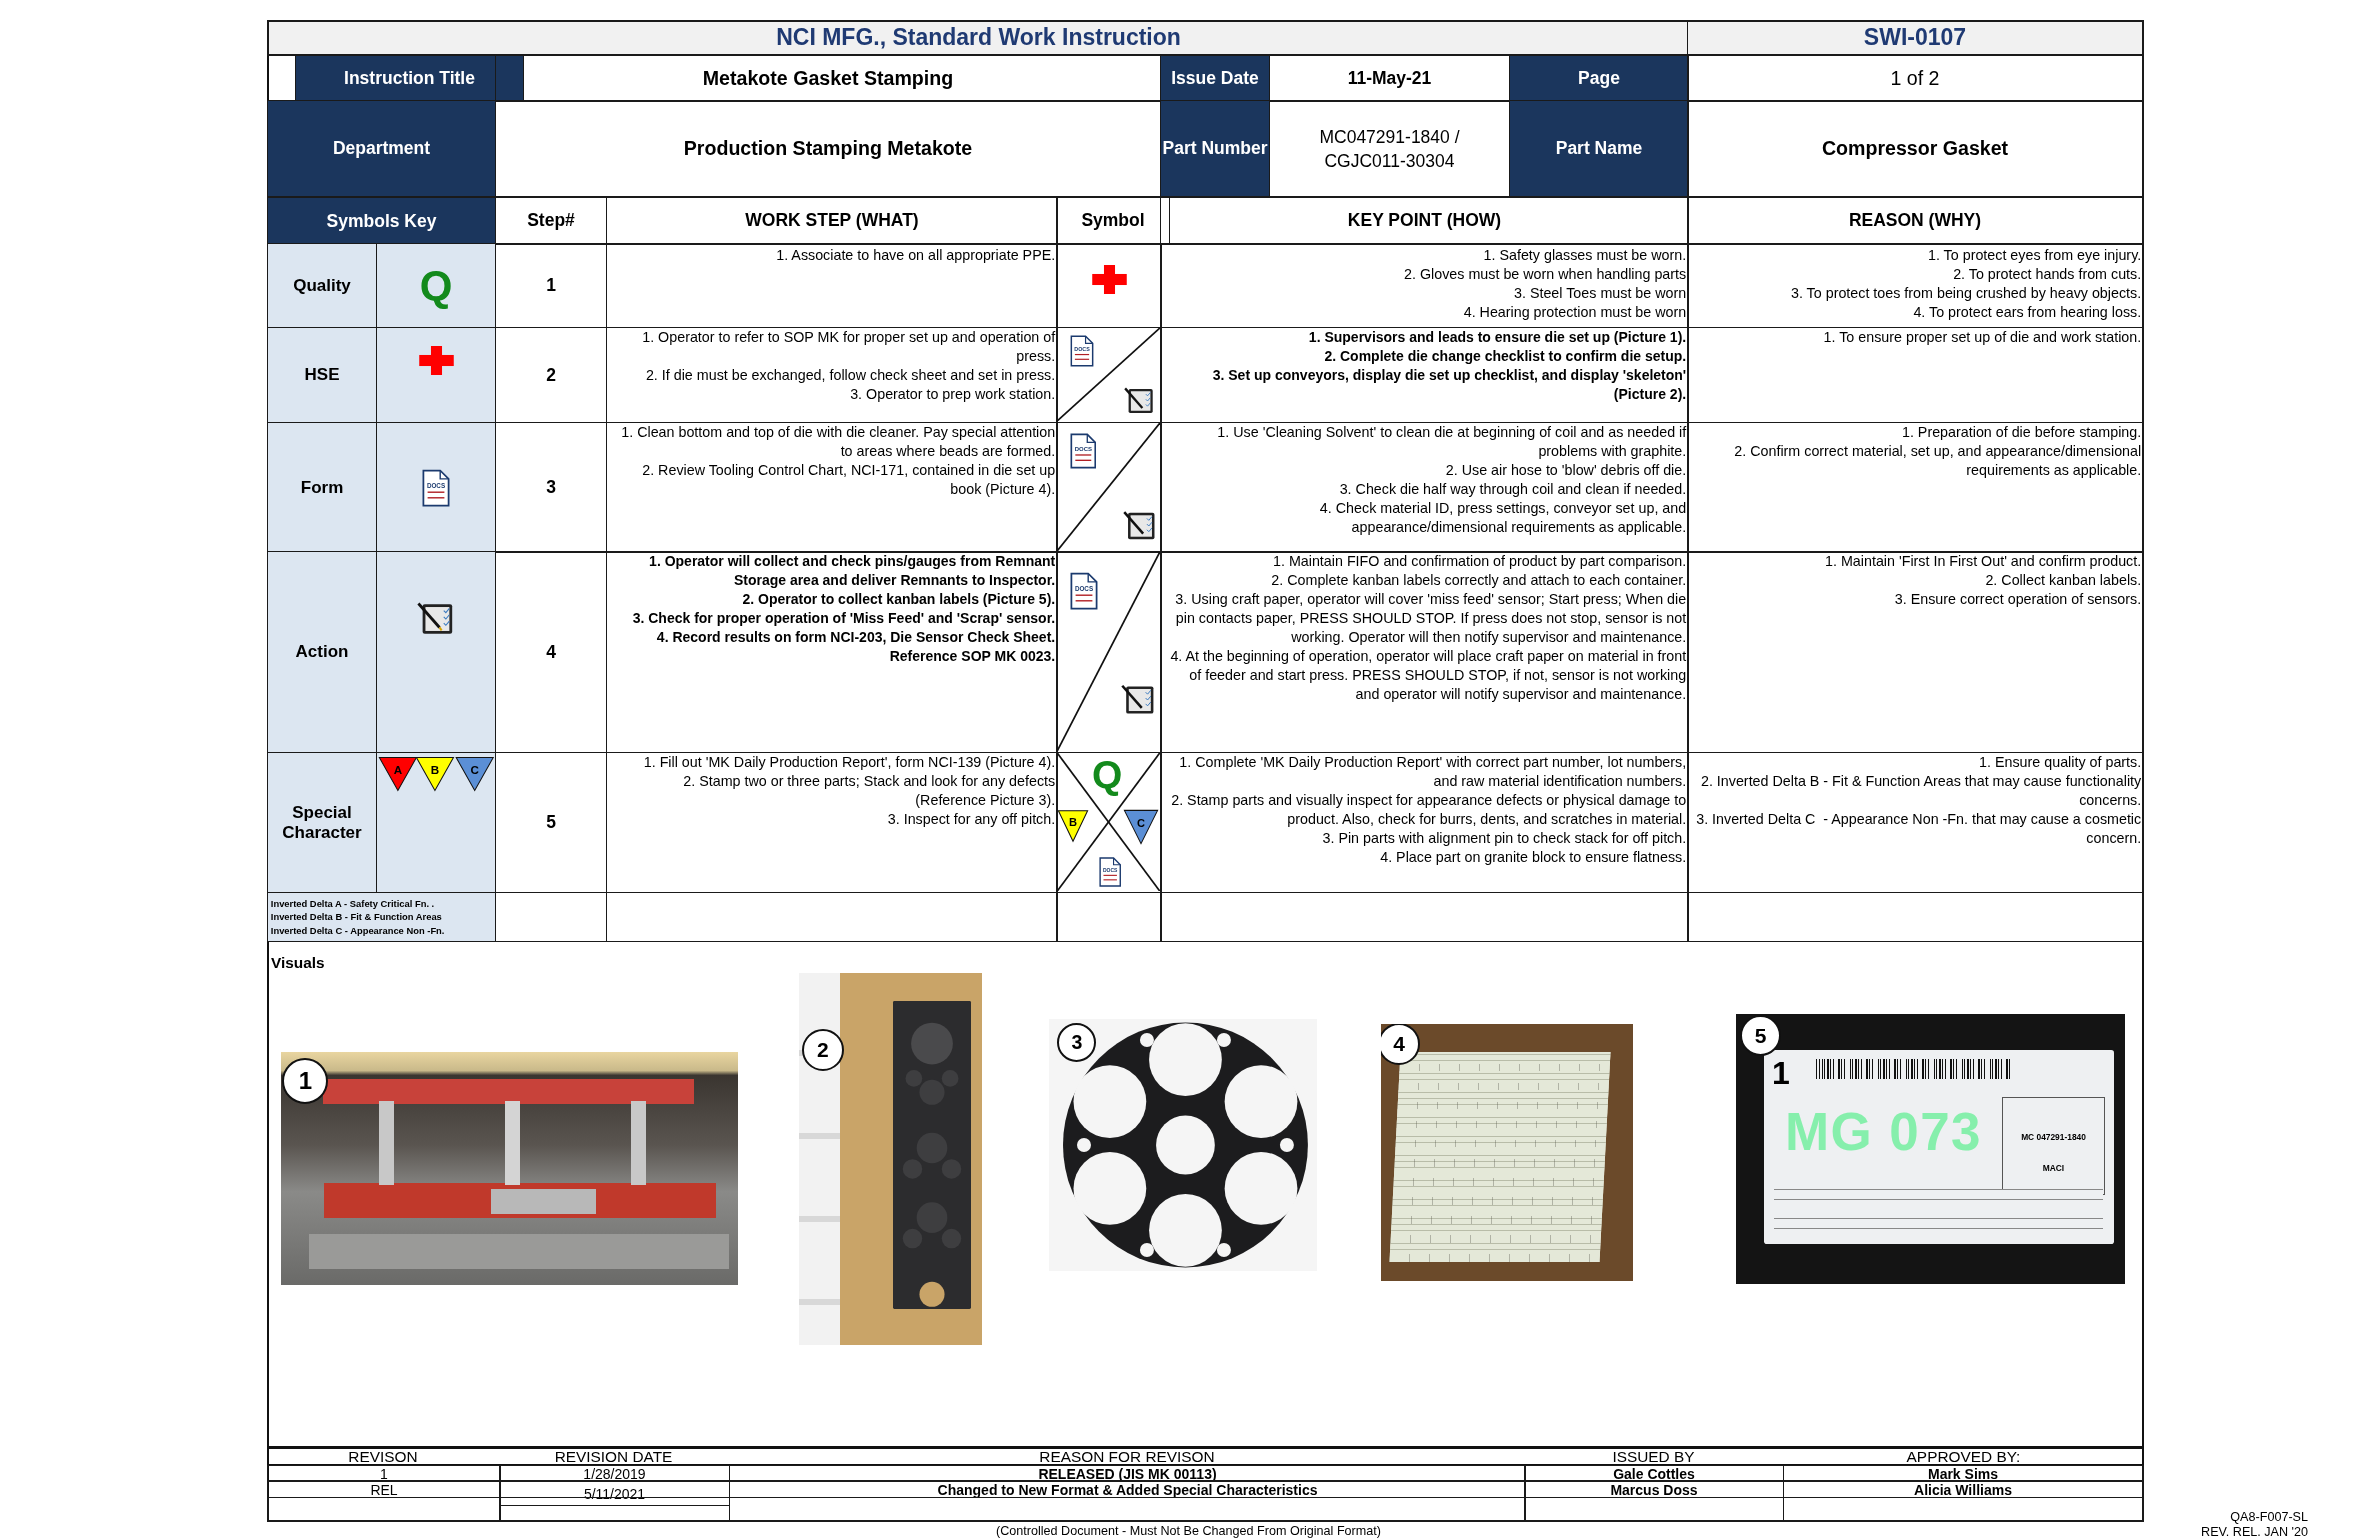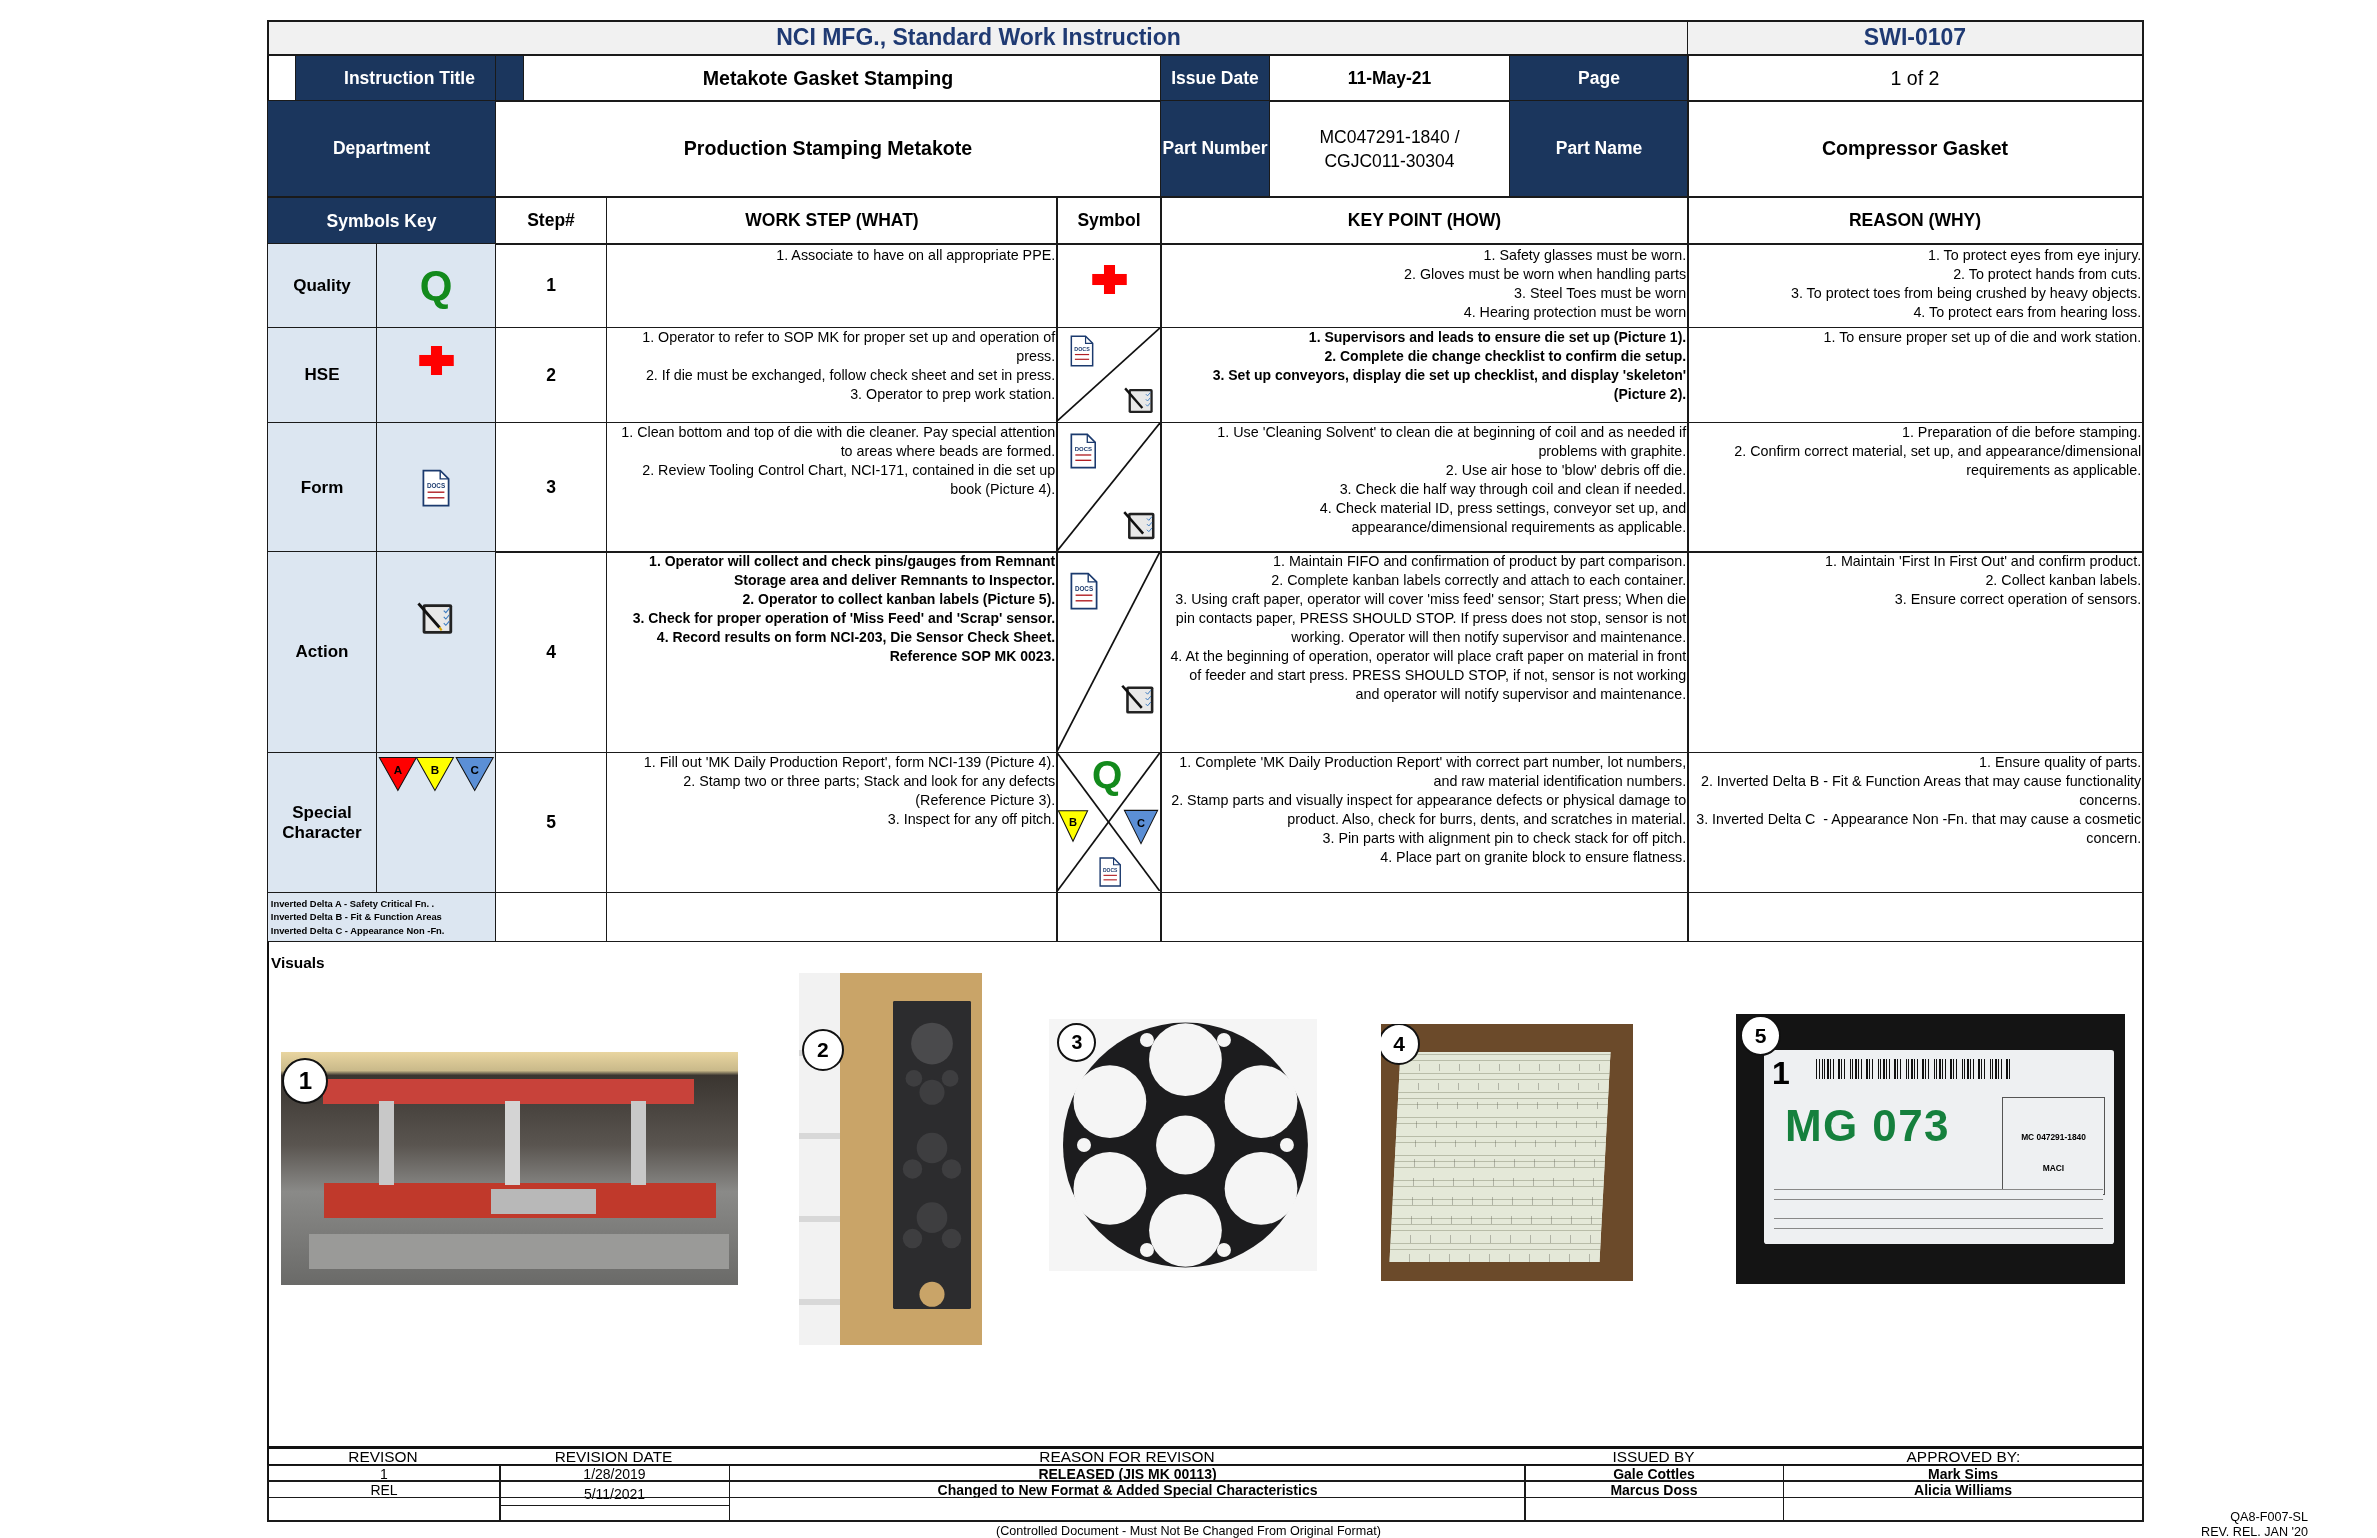--- a/index.html
+++ b/index.html
@@ -38,21 +38,21 @@
 <div class="cell hdr" style="left:495px;top:100px;width:666px;height:97px;font-size:19.6px;">Production Stamping Metakote</div>
 <div class="cell navy" style="left:1160px;top:100px;width:110px;height:97px;">Part Number</div>
 <div class="cell" style="left:1269px;top:100px;width:241px;height:97px;font-size:17.5px;line-height:24px;white-space:pre-line;">MC047291-1840 /
 CGJC011-30304</div>
 <div class="cell navy" style="left:1509px;top:100px;width:180px;height:97px;">Part Name</div>
 <div class="cell hdr" style="left:1687px;top:100px;width:457px;height:97px;font-size:19.6px;border-right-width:2.8px;">Compressor Gasket</div>
 
 <div class="cell navy" style="left:267px;top:196px;width:229px;height:49px;border-top-width:2.8px;">Symbols Key</div>
 <div class="cell hdr" style="left:495px;top:196px;width:112px;height:49px;border-top-width:2.8px;border-bottom-width:2.8px;">Step#</div>
 <div class="cell hdr" style="left:606px;top:196px;width:452px;height:49px;border-top-width:2.8px;border-bottom-width:2.8px;">WORK STEP (WHAT)</div>
-<div class="cell hdr" style="left:1056px;top:196px;width:106px;height:49px;border-top-width:2.8px;border-bottom-width:2.8px;">Symbol</div>
+<div class="cell hdr" style="left:1056px;top:196px;width:114px;height:49px;border-top-width:2.8px;border-bottom-width:2.8px;">Symbol</div>
 <div class="cell hdr" style="left:1160px;top:196px;width:529px;height:49px;border-top-width:2.8px;border-bottom-width:2.8px;">KEY POINT (HOW)</div>
 <div class="cell hdr" style="left:1687px;top:196px;width:457px;height:49px;border-top-width:2.8px;border-bottom-width:2.8px;border-right-width:2.8px;">REASON (WHY)</div>
 
 <div class="cell lightblue hdr" style="left:267px;top:243px;width:110px;height:85px;font-size:17px;">Quality</div>
 <div class="cell lightblue" style="left:376px;top:243px;width:120px;height:85px;">
   <span style="color:#138a1c;font-size:42px;font-weight:bold;font-family:'Liberation Sans',sans-serif;">Q</span>
 </div>
 
 <div class="cell lightblue hdr" style="left:267px;top:327px;width:110px;height:96px;font-size:17px;">HSE</div>
 <div class="cell lightblue" style="left:376px;top:327px;width:120px;height:96px;align-items:flex-start;padding-top:18px;">
@@ -320,21 +320,21 @@
 <div class="visual" style="left:1381px;top:1024px;width:252px;height:257px;background:#6b4a2a;">
   <div class="abs" style="left:14px;top:28px;width:210px;height:210px;background:repeating-linear-gradient(0deg, #e4e8d8 0 5.6px, #b8bca8 5.6px 6.3px), #e4e8d8;transform:skewX(-3deg);"></div>
   <div class="abs" style="left:14px;top:28px;width:210px;height:210px;background:repeating-linear-gradient(90deg, transparent 0 19.6px, rgba(80,80,70,0.35) 19.6px 20px);transform:skewX(-3deg);"></div>
   <div class="badge" style="left:-2.8px;top:-1.4px;width:42px;height:42px;font-size:21px;">4</div>
 </div>
 
 <div class="visual" style="left:1736px;top:1014px;width:389px;height:270px;background:#141414;">
   <div class="abs" style="left:28px;top:36px;width:350px;height:194px;background:#eef0f2;border-radius:2.8px;"></div>
   <div class="abs" style="left:80px;top:45px;width:196px;height:19.6px;background:repeating-linear-gradient(90deg,#111 0 1.4px,transparent 1.4px 2.8px,#111 2.8px 3.5px,transparent 3.5px 5.6px);"></div>
   <div class="abs bold" style="left:36px;top:41px;font-size:32px;">1</div>
-  <div class="abs bold" style="left:49px;top:87px;font-size:44px;color:#15803d;letter-spacing:1.4px;">MG 073</div>
+  <div class="abs bold" style="left:49px;top:87px;font-size:53px;color:#86efac;letter-spacing:1.4px;">MG 073</div>
   <div class="abs" style="left:266px;top:83px;width:103px;height:98px;border:1px solid #555;font-size:8.4px;padding:2.8px;">
     <div style="margin-top:31px;text-align:center;font-weight:bold;">MC 047291-1840</div>
     <div style="margin-top:21px;text-align:center;font-weight:bold;">MACI</div>
   </div>
   <div class="abs" style="left:38px;top:175px;width:329px;height:49px;background:repeating-linear-gradient(0deg,#eef0f2 0 9px,#888 9px 9.8px);"></div>
   <div class="badge" style="left:4.2px;top:1.4px;width:41px;height:41px;font-size:21px;">5</div>
 </div>
 
 <div class="abs" style="left:267px;top:1446px;width:1877px;height:2.8px;background:#111;"></div>
 <div class="abs revhdr" style="left:267px;top:1448px;width:232px;text-align:center;">REVISON</div>

